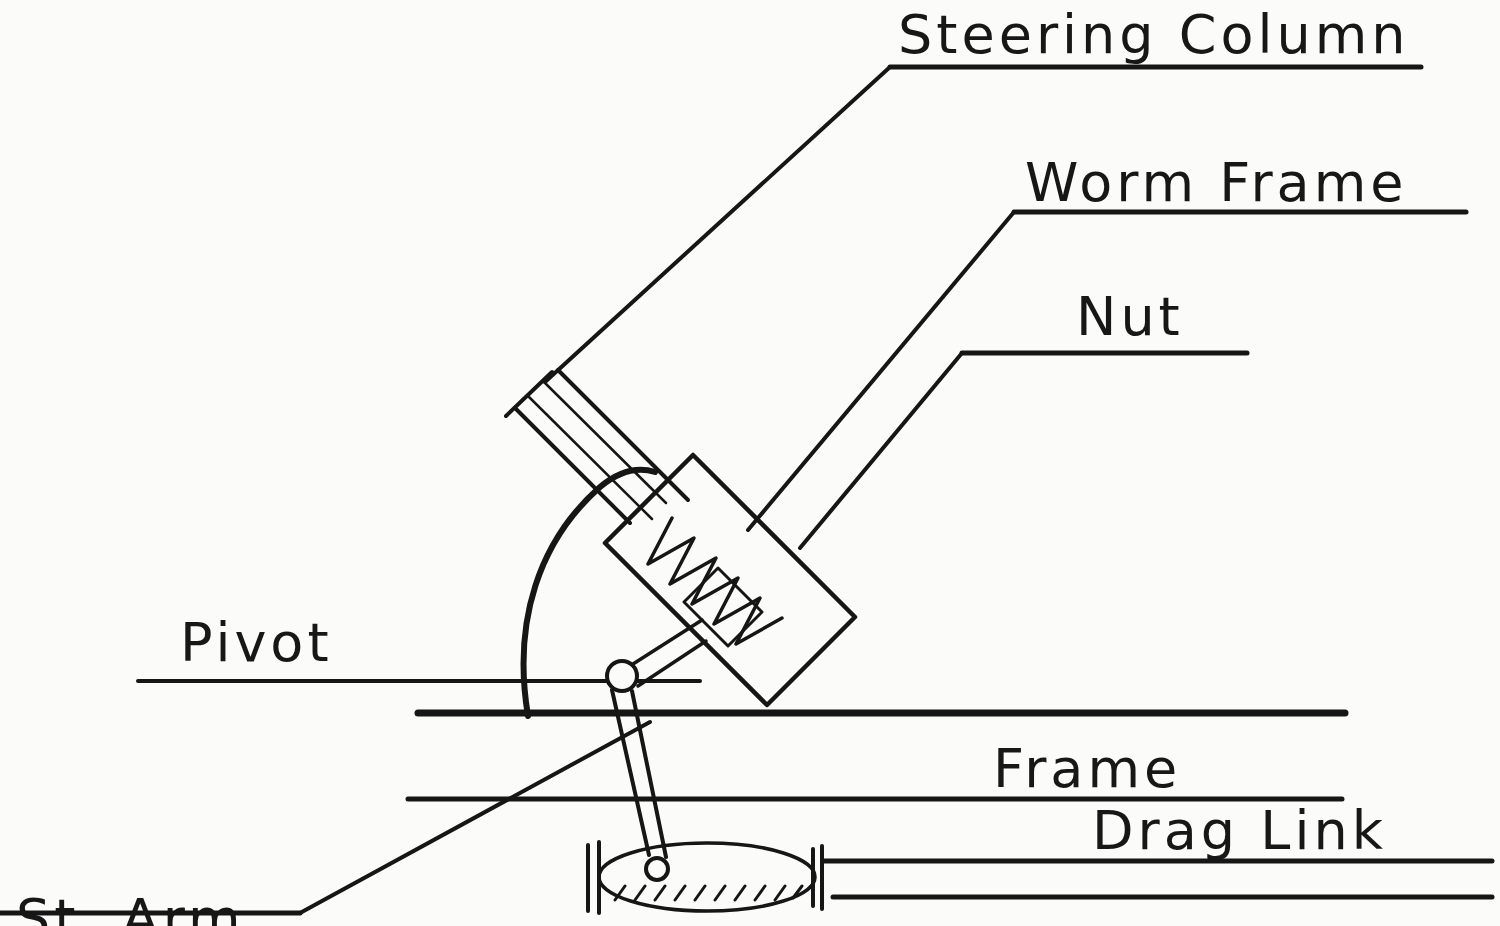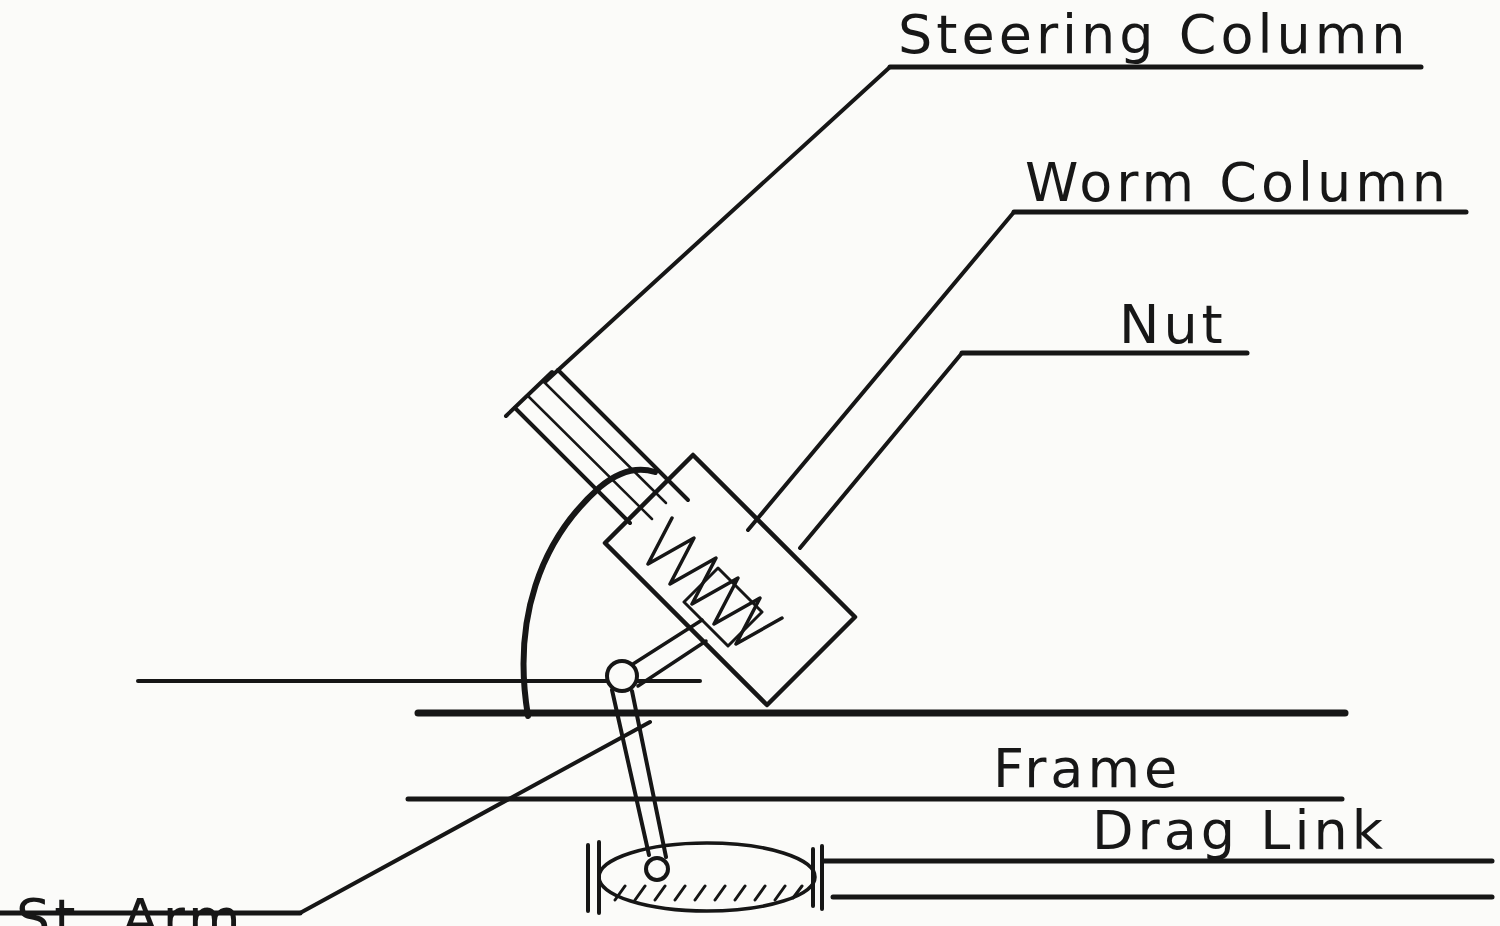--- a/index.html
+++ b/index.html
@@ -15,21 +15,21 @@
     position:absolute;
     font-size:54px;
     letter-spacing:4px;
     color:#171717;
     white-space:nowrap;
     line-height:1;
     user-select:none;
   }
   .lbl-steering-column{left:898px;top:8px;}
   .lbl-worm-screw{left:1025px;top:156px;}
-  .lbl-nut{left:1076px;top:298px;margin-left:43px;}
+  .lbl-nut{left:1076px;top:290px;}
   .lbl-pivot{left:180px;top:616px;}
   .lbl-frame{left:985px;top:742px;margin-left:8px;}
   .lbl-drag-link{left:1045px;top:804px;margin-left:47px;}
   .lbl-st-arm{left:16px;top:892px;}
 </style>
 </head>
 <body>
 
 <div class="canvas">
 
@@ -75,24 +75,25 @@
       <line x1="813" y1="849" x2="813" y2="906" stroke-width="4"></line>
       <line x1="822" y1="846" x2="822" y2="909" stroke-width="4"></line>
       <line x1="824" y1="861" x2="1492" y2="861" stroke-width="5"></line>
       <line x1="833" y1="897" x2="1492" y2="897" stroke-width="5"></line>
       <circle cx="657" cy="869" r="11" stroke-width="4" fill="#fbfbf9"></circle>
     </g>
   </svg>
 
   <div class="label lbl-steering-column">Steering Column</div>
 
-  <div class="label lbl-worm-screw">Worm Column</div>
+  <div class="label lbl-worm-screw">Worm Frame</div>
 
   <div class="label lbl-nut">Nut</div>
 
+  <div class="label lbl-pivot">Pivot</div>
 
   <div class="label lbl-frame">Frame</div>
 
   <div class="label lbl-drag-link">Drag Link</div>
 
   <div class="label lbl-st-arm">St. Arm</div>
 
 </div>
 
 </body></html>

